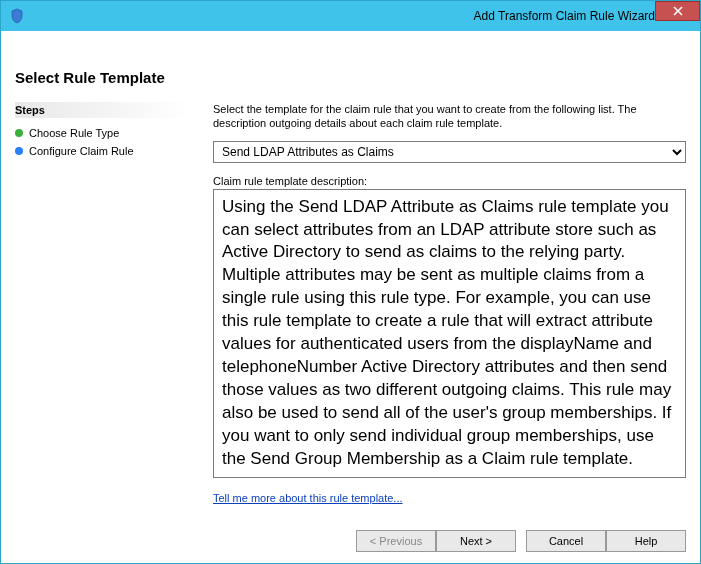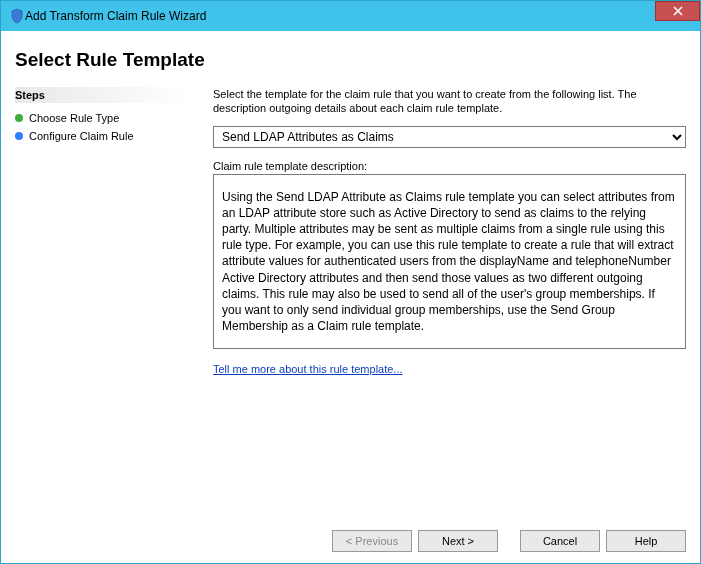--- a/index.html
+++ b/index.html
@@ -28,21 +28,21 @@
   .titlebar-icon {
     margin-left: 8px;
     width: 16px;
     height: 16px;
     display: inline-flex;
     align-items: center;
     justify-content: center;
   }
   .titlebar-title {
     flex: 1;
-    text-align: left;
+    text-align: right;
     font-size: 12px;
     color: #000;
     margin-right: 45px;
   }
   .close-btn {
     width: 45px;
     height: 20px;
     background: #c75050;
     position: absolute;
     right: 0;
@@ -52,23 +52,24 @@
     justify-content: center;
     color: #fff;
     font-size: 12px;
     border: 1px solid #a03030;
   }
   .header-area {
     padding: 18px 0 12px 14px;
     border-bottom: 0;
   }
   .header-title {
-    font-size: 19px;
+    font-size: 15px;
     font-weight: bold;
     color: #000;
+    margin-top: 20px;
   }
   .body {
     flex: 1;
     display: flex;
     padding: 0 14px;
     gap: 15px;
   }
   .steps-col {
     width: 175px;
     padding-top: 4px;
@@ -116,40 +117,39 @@
     border: 1px solid #7a7a7a;
     background: #fff;
     font-size: 12px;
     padding: 2px 4px;
     font-family: inherit;
   }
   .desc-box {
     width: 100%;
     border: 1px solid #7a7a7a;
     background: #fff;
-    font-size: 12px;
-    padding: 14px 8px;
+    font-size: 17px;
+    padding: 6px 8px;
     line-height: 1.35;
     margin-top: 2px;
   }
   .link {
     color: #0b3fbf;
     text-decoration: underline;
     font-size: 11px;
     display: inline-block;
     margin-top: 14px;
     cursor: pointer;
   }
   .footer {
     height: 44px;
     display: flex;
     justify-content: flex-end;
     align-items: center;
     padding: 0 14px;
-    gap: 6px;
   }
   .btn {
     min-width: 80px;
     height: 22px;
     border: 1px solid #999;
     background: #e9e9e9;
     font-size: 11px;
     font-family: inherit;
     cursor: pointer;
     padding: 0 8px;

